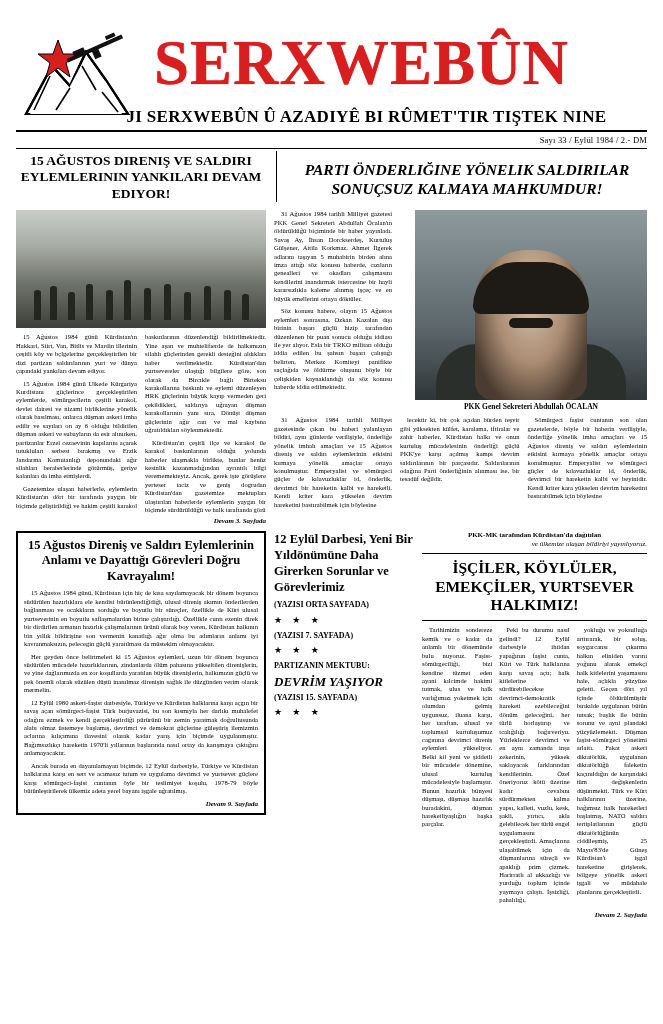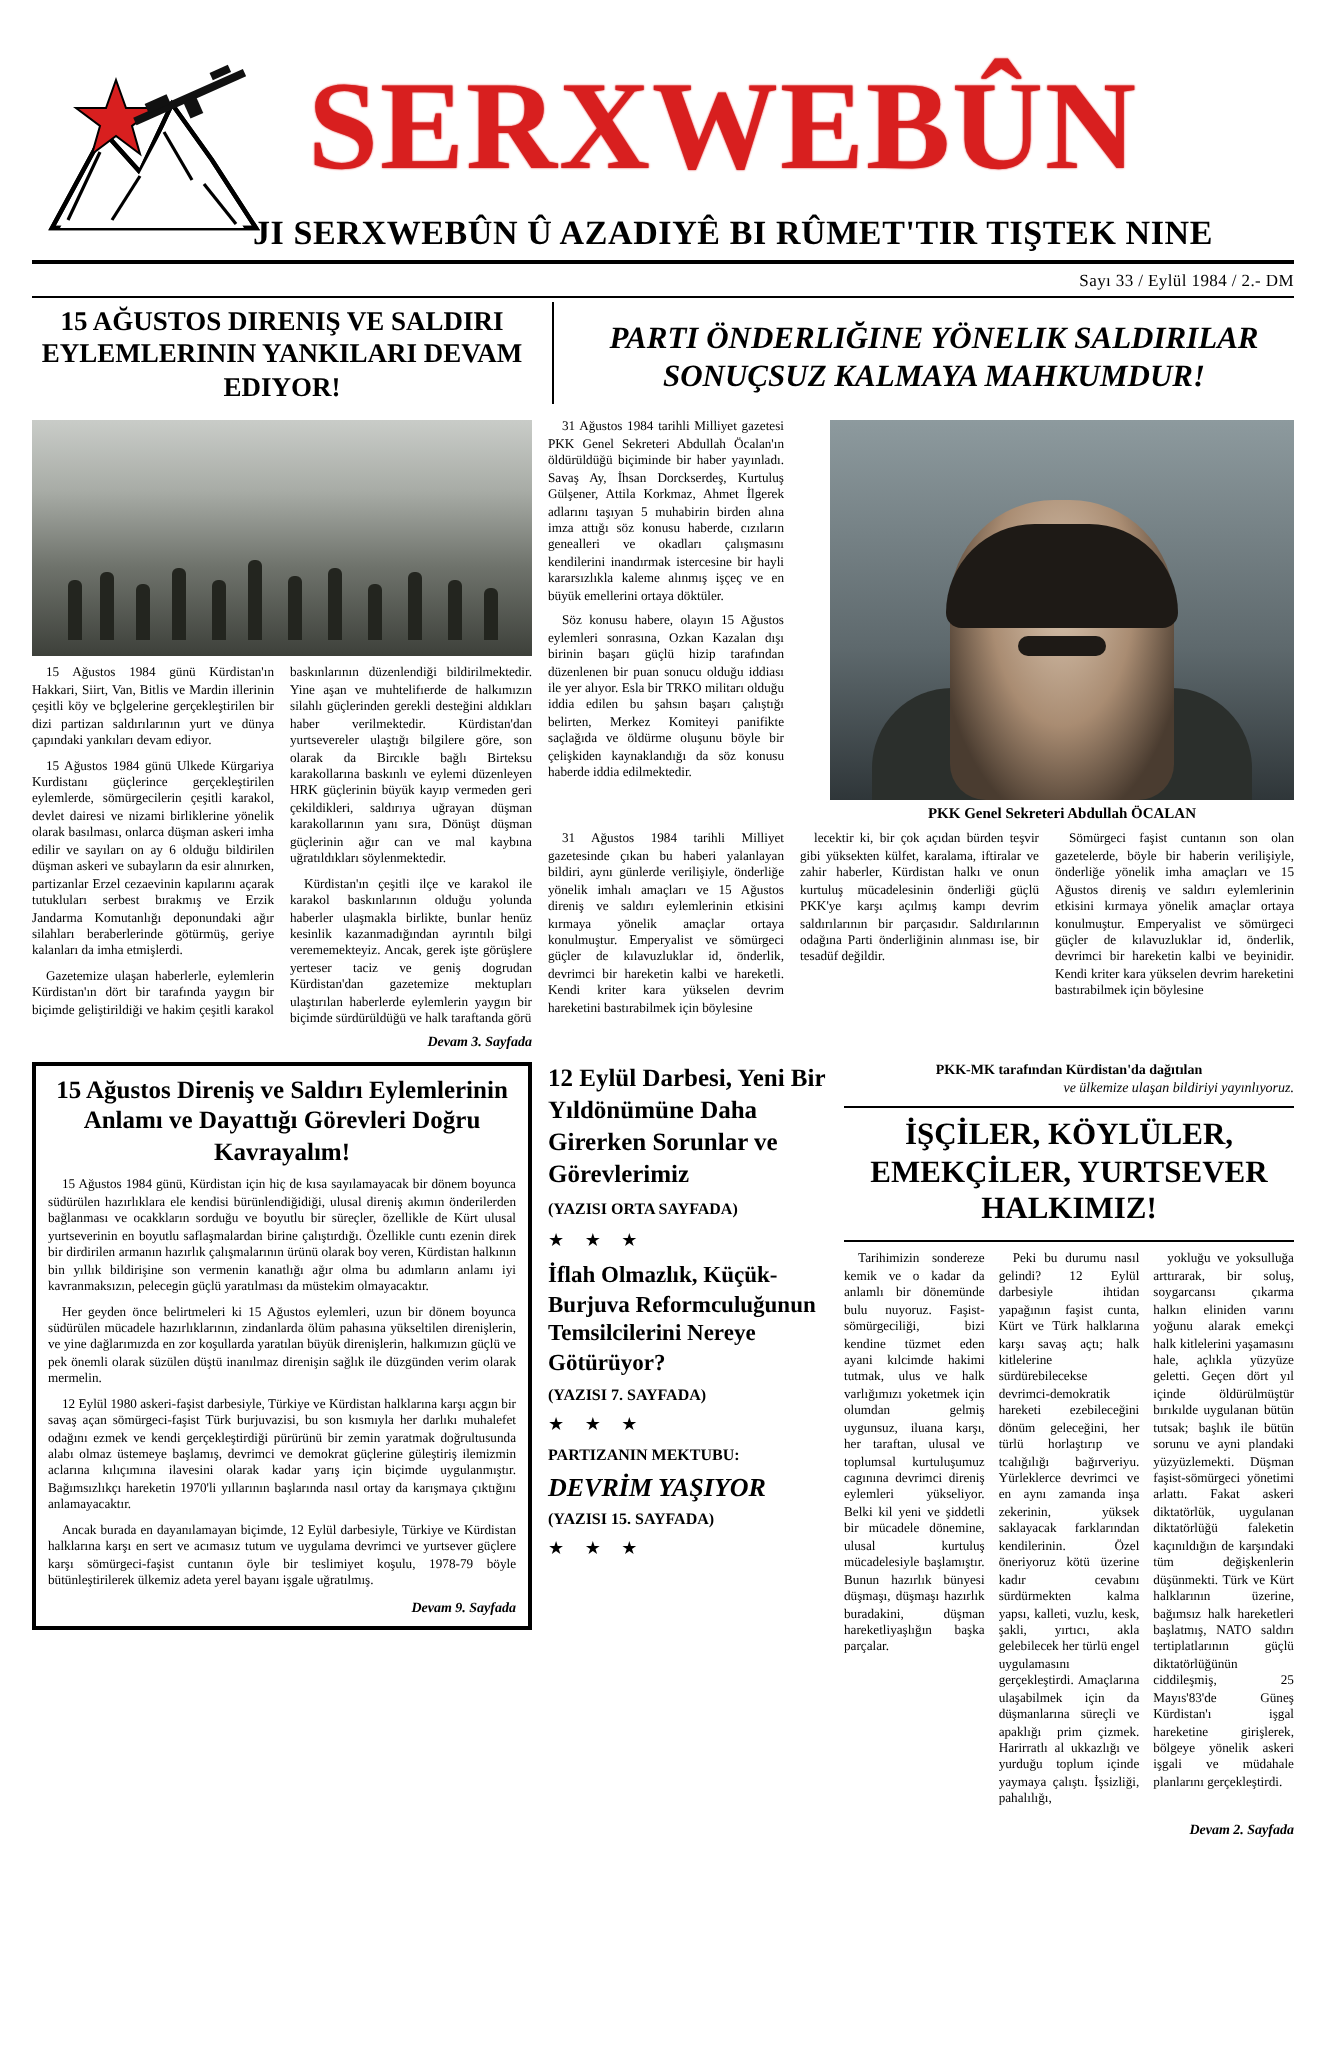--- a/index.html
+++ b/index.html
@@ -405,21 +405,20 @@
           <p>Ancak burada en dayanılamayan biçimde, 12 Eylül darbesiyle, Türkiye ve Kürdistan halklarına karşı en sert ve acımasız tutum ve uygulama devrimci ve yurtsever güçlere karşı sömürgeci-faşist cuntanın öyle bir teslimiyet koşulu, 1978-79 böyle bütünleştirilerek ülkemiz adeta yerel bayanı işgale uğratılmış.</p>
         </div>
         <div class="contd">Devam 9. Sayfada</div>
       </div>
     </div>
 
     <div class="lower-mid">
       <div class="mid-head">12 Eylül Darbesi, Yeni Bir Yıldönümüne Daha Girerken Sorunlar ve Görevlerimiz</div>
       <div class="mid-note">(YAZISI ORTA SAYFADA)</div>
       <div class="stars">★ ★ ★</div>
-      <div class="mid-head2">İflah Olmazlık, Küçük-Burjuva Reformculuğunun Temsilcilerini Nereye Götürüyor?</div>
       <div class="mid-small">(YAZISI 7. SAYFADA)</div>
       <div class="stars">★ ★ ★</div>
       <div class="mid-small">PARTIZANIN MEKTUBU:</div>
       <div class="mid-italic">DEVRİM YAŞIYOR</div>
       <div class="mid-small">(YAZISI 15. SAYFADA)</div>
       <div class="stars">★ ★ ★</div>
     </div>
 
     <div class="lower-right">
       <div class="right-kicker">PKK-MK tarafından Kürdistan'da dağıtılan</div>

